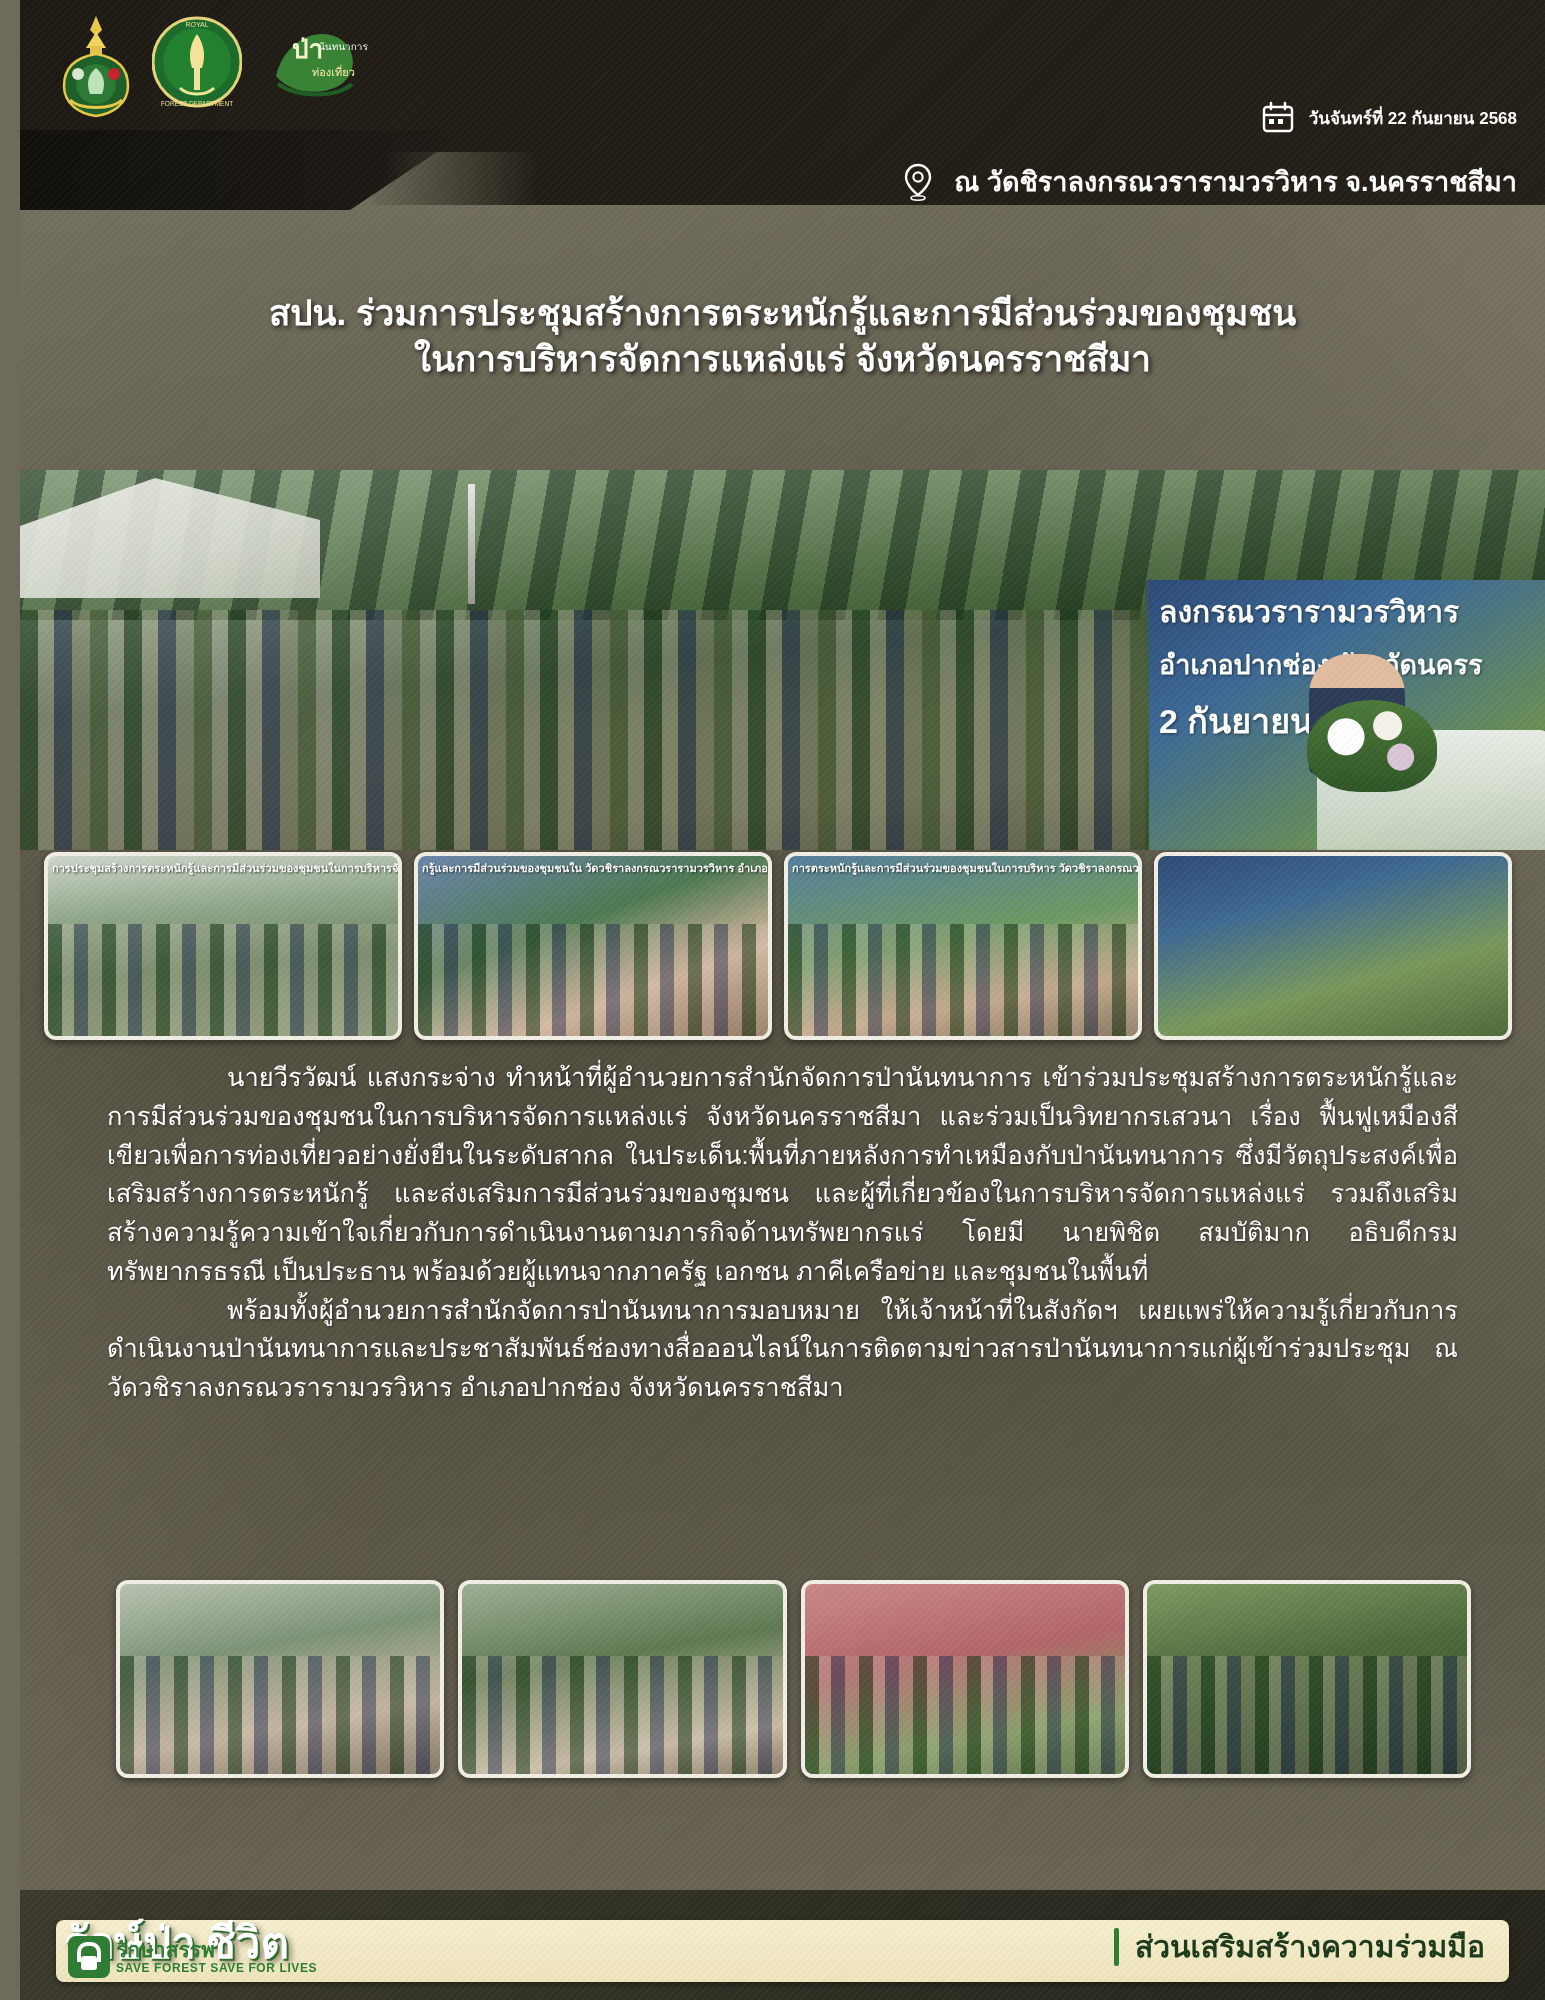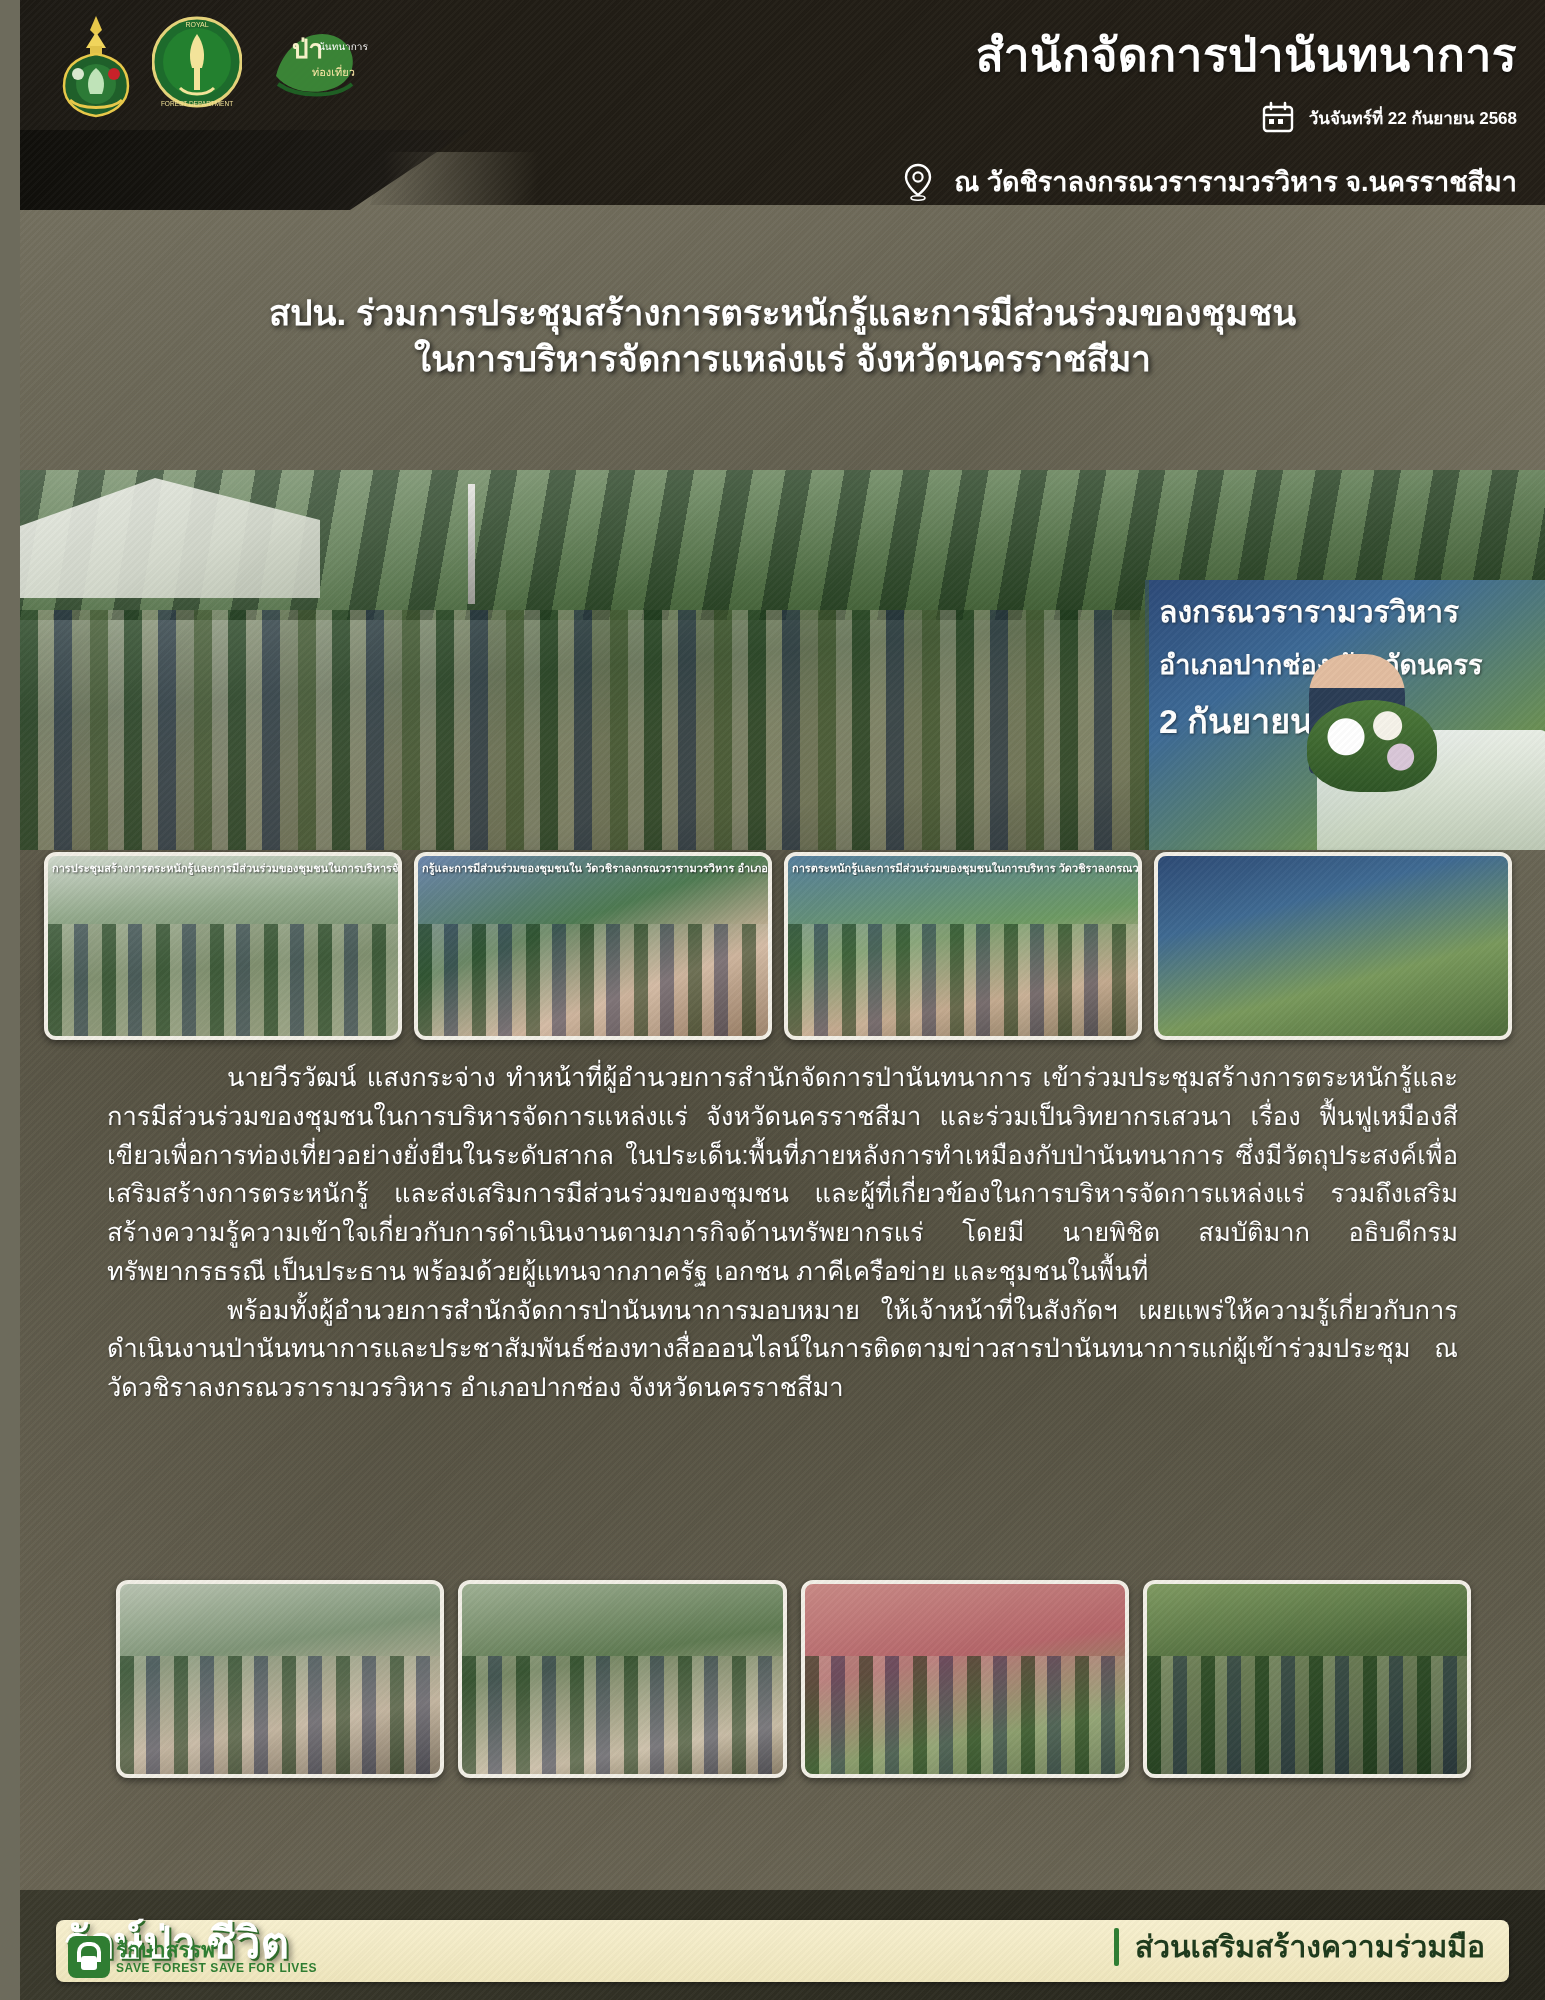--- a/index.html
+++ b/index.html
@@ -414,21 +414,20 @@
           <ellipse cx="55" cy="50" rx="52" ry="40" fill="none"></ellipse>
           <path d="M18 62 C26 30 54 14 76 22 C98 30 100 56 86 68 C70 82 34 82 18 62 Z" fill="#3d8f3a" opacity=".9"></path>
           <text x="34" y="44" font-size="26" fill="#f6f0c8" font-weight="bold" font-family="Liberation Sans, sans-serif">ป่า</text>
           <text x="60" y="36" font-size="10" fill="#ffffff" font-family="Liberation Sans, sans-serif">นันทนาการ</text>
           <text x="54" y="62" font-size="11" fill="#ffe9a8" font-family="Liberation Sans, sans-serif">ท่องเที่ยว</text>
           <path d="M20 70 C40 84 78 84 94 70" stroke="#1f5f24" stroke-width="4" fill="none"></path>
         </svg>
       </span>
     </div>
 
-    <div class="hdr-title">สำนักจัดการป่านันทนาการ</div>
 
     <div class="hdr-date">
       <span class="ico">
         <svg width="34" height="34" viewBox="0 0 34 34" xmlns="http://www.w3.org/2000/svg">
           <rect x="3" y="7" width="28" height="24" rx="3" fill="none" stroke="#ffffff" stroke-width="2.4"></rect>
           <path d="M3 15 H31" stroke="#ffffff" stroke-width="2.4"></path>
           <path d="M10 3 V9 M24 3 V9" stroke="#ffffff" stroke-width="2.6" stroke-linecap="round"></path>
           <rect x="8" y="19" width="5" height="5" fill="#ffffff"></rect>
           <rect x="17" y="19" width="5" height="5" fill="#ffffff"></rect>
         </svg>

